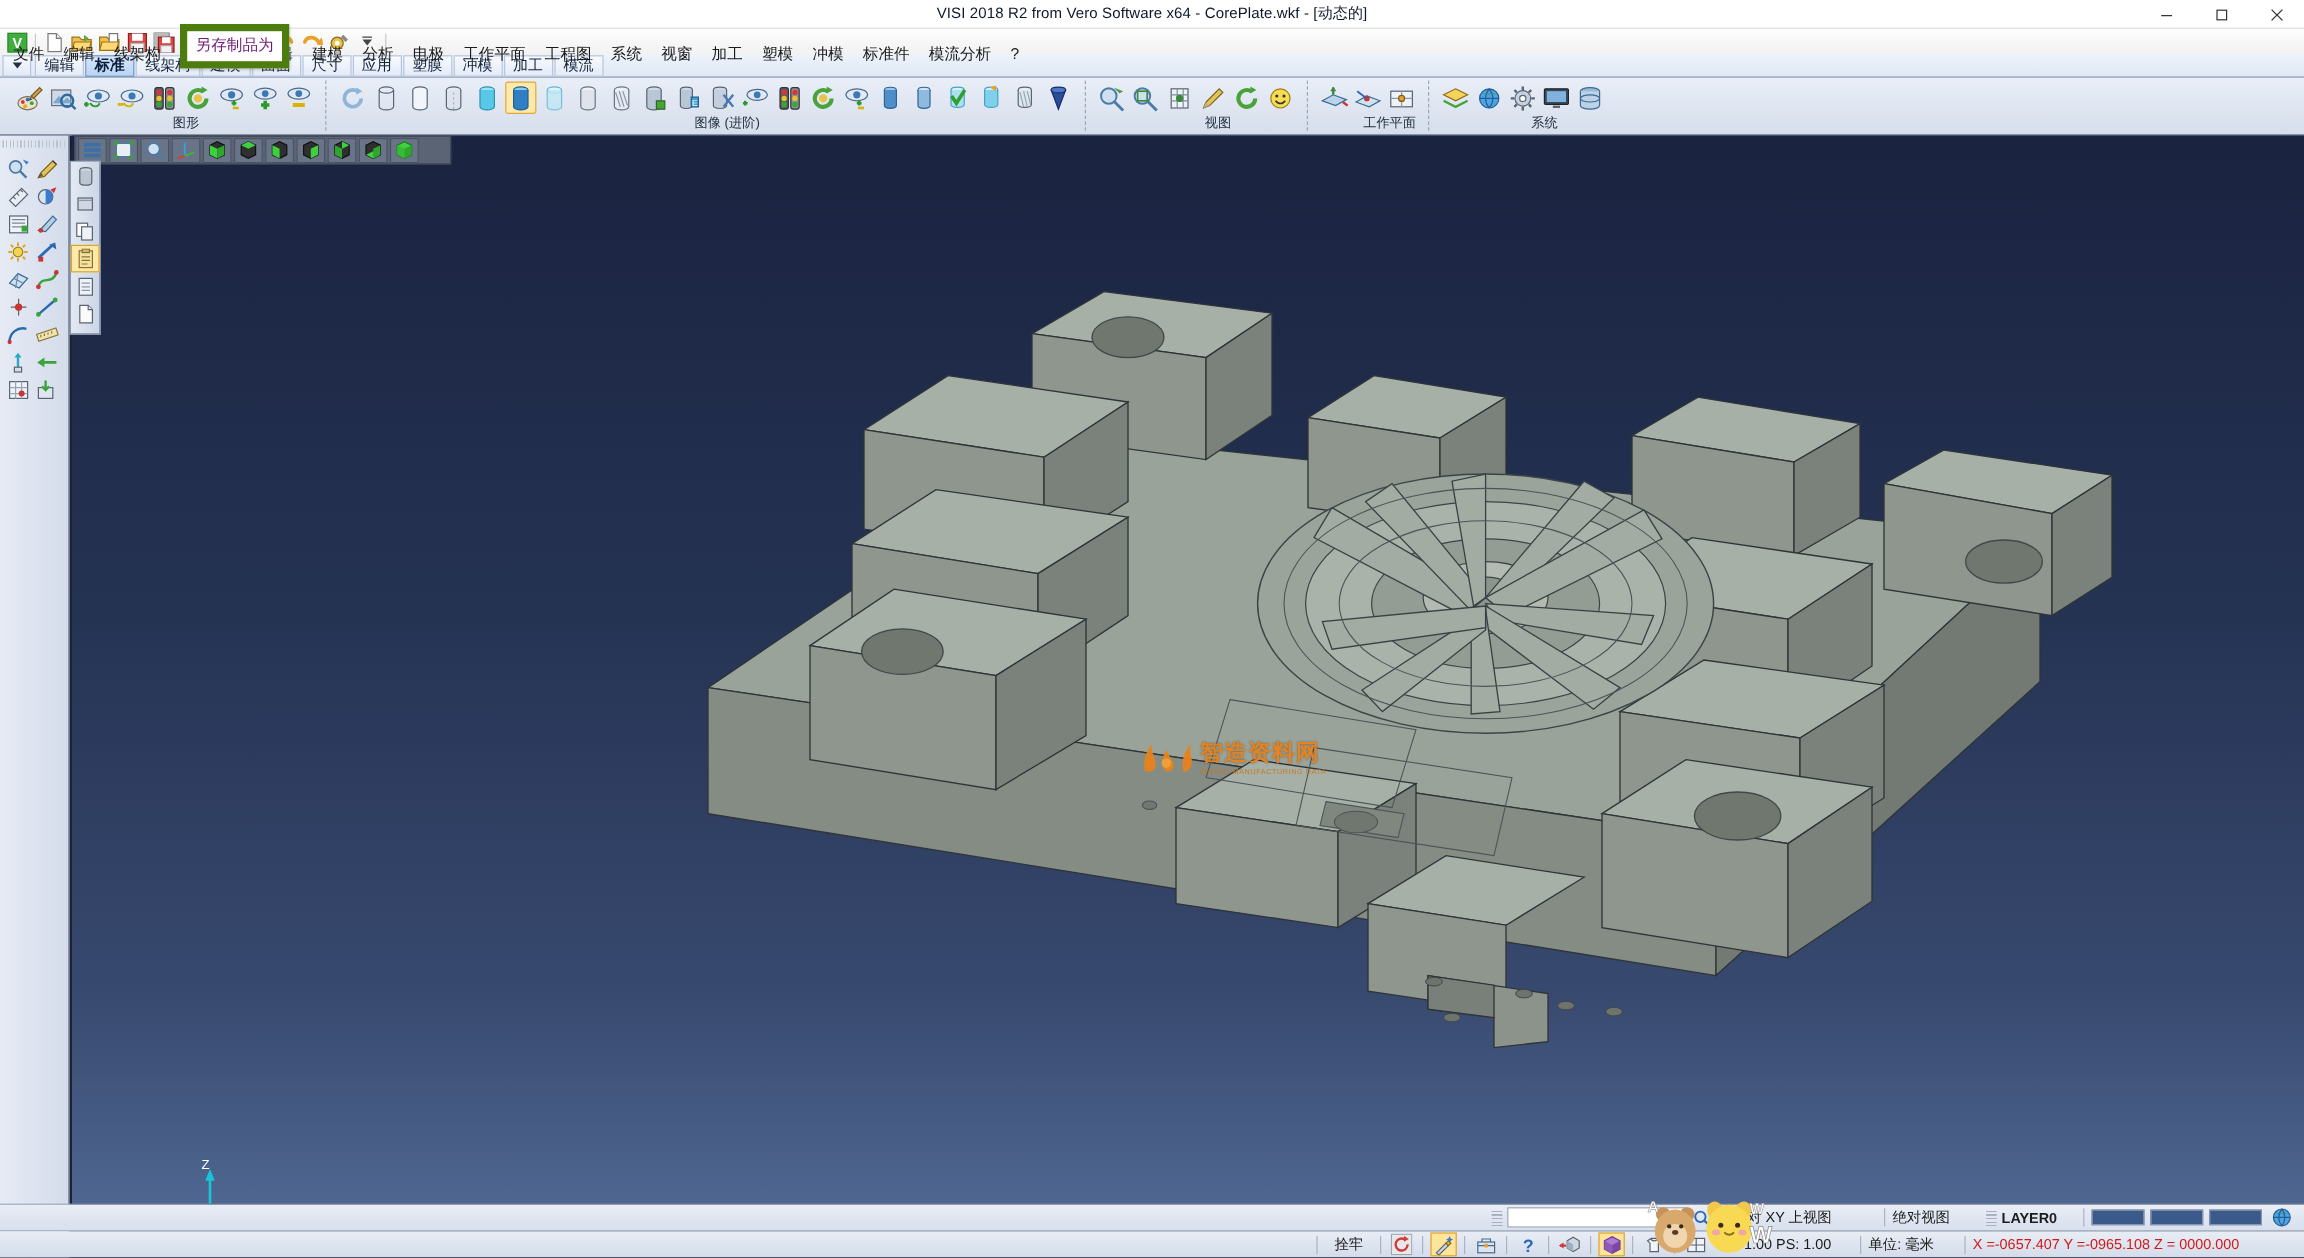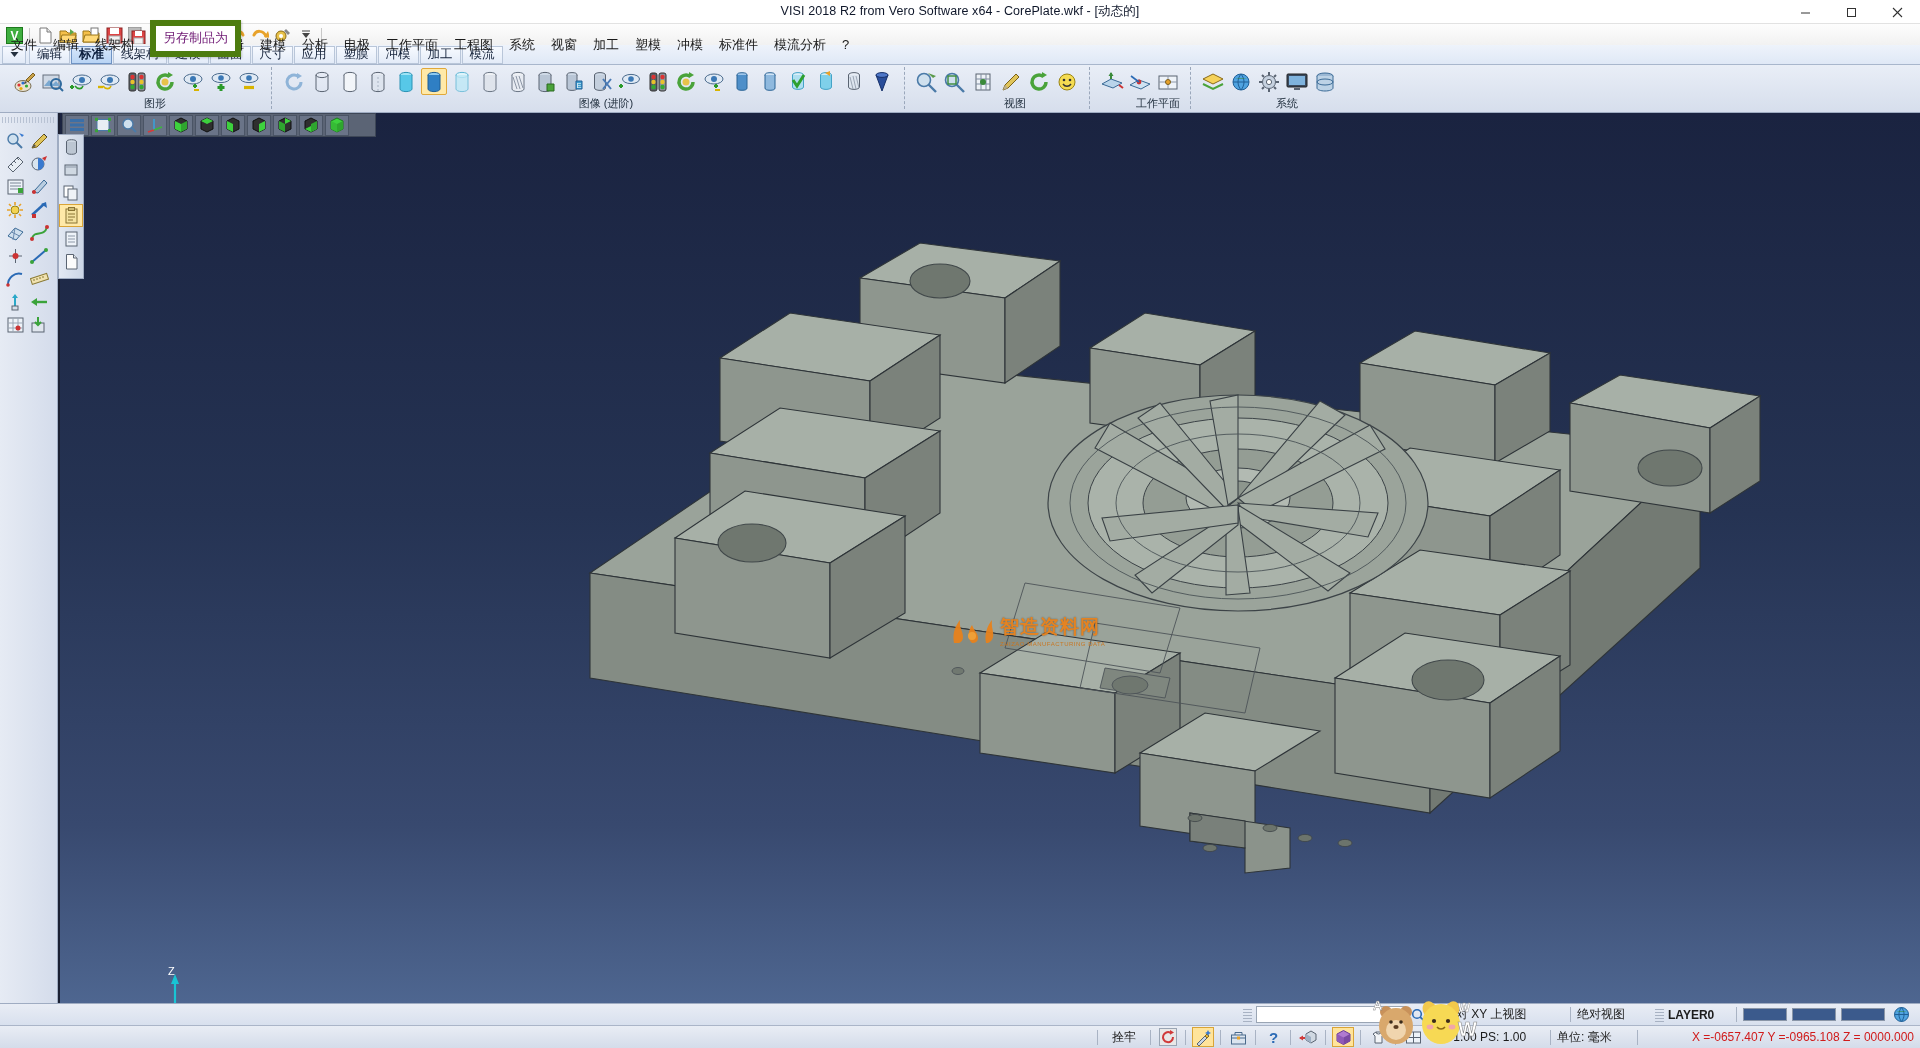--- a/index.html
+++ b/index.html
@@ -1206,21 +1206,21 @@
       <svg width="17" height="17" viewBox="0 0 17 17">
           <rect x="1.5" y="3" width="14" height="11" fill="#eef3f9" stroke="#5a6472"></rect>
           <path d="M8.5 3v11M1.5 8.5h14" stroke="#5a6472"></path>
         </svg>
     </div>
     <div style="width:8px"></div>
     <div class="stxt" style="min-width:112px;">LS: 1.00 PS: 1.00</div>
     <div class="ssep"></div>
     <div class="stxt" style="min-width:74px;">单位: 毫米</div>
     <div class="ssep"></div>
-    <div class="stxt red" style="min-width:270px;text-align:right;">X =-0657.407 Y =-0965.108 Z = 0000.000</div>
+    <div class="stxt red" style="min-width:270px;">X =-0657.407 Y =-0965.108 Z = 0000.000</div>
     <div style="width:6px"></div>
   </div>
 
   <div class="mascot">
     <svg width="120" height="52" viewBox="0 0 120 52">
 
       <g>
         <circle cx="26" cy="16" r="6" fill="#c8915a"></circle>
         <circle cx="46" cy="16" r="6" fill="#c8915a"></circle>
         <ellipse cx="36" cy="30" rx="17" ry="18" fill="#d9a86c"></ellipse>

